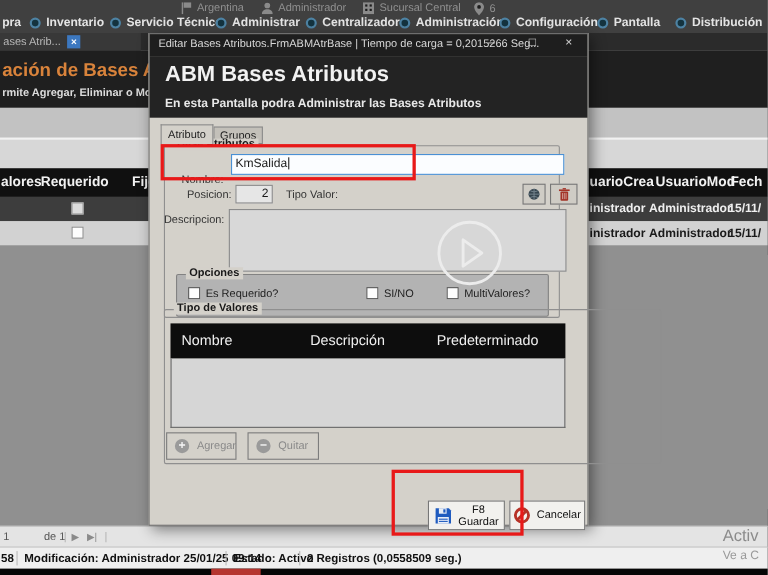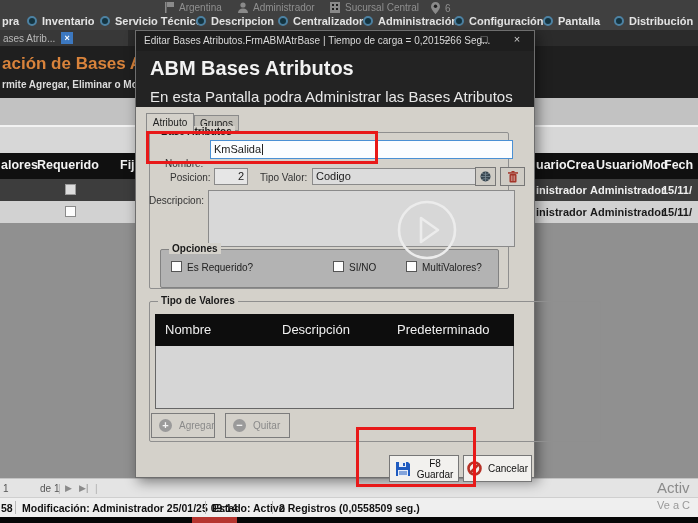--- a/index.html
+++ b/index.html
@@ -47,21 +47,21 @@
   #wm1{left:657px;top:479px;font-size:15px;color:#8b8b8b;z-index:40;}
   #wm2{left:657px;top:499px;font-size:11px;color:#9a9a9a;z-index:40;}
   
   #dialog{left:135px;top:30px;width:400px;height:448px;background:#d4d1ca;border:1px solid #6e6e6e;
           box-sizing:border-box;box-shadow:3px 4px 12px rgba(0,0,0,.45);z-index:10;}
   #dlg-titlebar{left:0;top:0;width:398px;height:20px;background:#1e1e1e;color:#d8d8d8;font-size:10px;}
   #dlg-titlebar .title{position:absolute;left:8px;top:4px;white-space:nowrap;}
   .win-btn{position:absolute;top:2px;width:22px;height:16px;color:#cfcfcf;font-size:11px;text-align:center;}
   #dlg-header{left:0;top:20px;width:398px;height:56px;background:#232323;}
   #dlg-header .t{position:absolute;left:14px;top:6px;font-size:20px;font-weight:700;color:#f2f2f2;}
-  #dlg-header .s{position:absolute;left:14px;top:37px;font-size:15px;font-weight:400;color:#e8e8e8;}
+  #dlg-header .s{position:absolute;left:14px;top:37px;font-size:11px;font-weight:700;color:#e8e8e8;}
   .dlg-tab{position:absolute;font-size:10px;color:#222;border:1px solid #8a8a8a;display:flex;
            align-items:center;justify-content:center;box-sizing:border-box;}
   #tab-atributo{left:10px;top:82px;width:48px;height:18px;background:#d4d1ca;border-bottom:none;z-index:2;}
   #tab-grupos{left:58px;top:84px;width:45px;height:16px;background:#c3c0b9;}
   .groupbox{position:absolute;border:1px solid #8f8f8f;border-radius:2px;box-sizing:border-box;}
   .gb-label{position:absolute;top:-7px;left:8px;background:#d4d1ca;padding:0 3px;font-size:10px;
             font-weight:700;color:#1a1a1a;white-space:nowrap;}
   .f-label{position:absolute;font-size:10px;color:#333;white-space:nowrap;}
   .f-input{position:absolute;box-sizing:border-box;font-size:11px;color:#1a1a1a;white-space:nowrap;overflow:hidden;}
   #nombre-input{left:60px;top:7px;width:303px;height:19px;background:#fbfdff;border:1px solid #4a90d4;
@@ -138,21 +138,21 @@
     <div class="abs menu-item" style="left:27px">
         <span class="ring"></span>
         <span>Inventario</span>
       </div>
     <div class="abs menu-item" style="left:100px">
         <span class="ring"></span>
         <span>Servicio Técnico</span>
       </div>
     <div class="abs menu-item" style="left:196px">
         <span class="ring"></span>
-        <span>Descripcion</span>
+        <span>Administrar</span>
       </div>
     <div class="abs menu-item" style="left:278px">
         <span class="ring"></span>
         <span>Centralizador</span>
       </div>
     <div class="abs menu-item" style="left:363px">
         <span class="ring"></span>
         <span>Administración</span>
       </div>
     <div class="abs menu-item" style="left:454px">
@@ -247,21 +247,20 @@
     <div class="groupbox" style="left:13px;top:101px;width:360px;height:157px">
       <span class="gb-label">Base Atributos</span>
 
       <span class="f-label" style="left:15px;top:25px">Nombre:</span>
       <div id="nombre-input" class="f-input"><span>KmSalida</span><span class="caret"></span></div>
 
       <span class="f-label" style="left:20px;top:39px">Posicion:</span>
       <div id="posicion-input" class="f-input">2</div>
 
       <span class="f-label" style="left:110px;top:39px">Tipo Valor:</span>
-      <div id="tipovalor-input" class="f-input">Codigo</div>
 
       <div class="mini-btn" style="left:325px;width:21px">
         <svg width="11" height="11" viewBox="0 0 11 11">
             <circle cx="5.5" cy="5.5" r="5" fill="#36454f"></circle>
             <path d="M.5 5.5h10M5.5.5v10M2 2.3c2 1.4 5 1.4 7 0M2 8.7c2-1.4 5-1.4 7 0" stroke="#7a8a94" stroke-width=".8" fill="none"></path>
           </svg>
       </div>
       <div class="mini-btn" style="left:350px;width:25px">
         <svg width="10" height="12" viewBox="0 0 10 12">
             <rect x="1.5" y="3" width="7" height="8.5" rx="1" fill="#a33327"></rect>
@@ -278,21 +277,21 @@
         <span class="gb-label">Opciones</span>
         <span class="cb" style="left:10px;top:11px"></span>
         <span class="cb-label" style="left:26px;top:12px">Es Requerido?</span>
         <span class="cb" style="left:172px;top:11px"></span>
         <span class="cb-label" style="left:188px;top:12px">SI/NO</span>
         <span class="cb" style="left:245px;top:11px"></span>
         <span class="cb-label" style="left:261px;top:12px">MultiValores?</span>
       </div>
     </div>
 
-    <div class="groupbox" style="left:13px;top:270px;width:452px;height:141px">
+    <div class="groupbox" style="left:13px;top:250px;width:452px;height:141px">
       <span class="gb-label">Tipo de Valores</span>
       <div id="tv-table-header">
         <span style="left:10px">Nombre</span>
         <span style="left:127px">Descripción</span>
         <span style="left:242px">Predeterminado</span>
       </div>
       <div id="tv-table-body"></div>
       <div class="tool-btn" style="left:1px;top:111px;width:64px">
         <span class="circle-ico">+</span>
         <span>Agregar</span>

